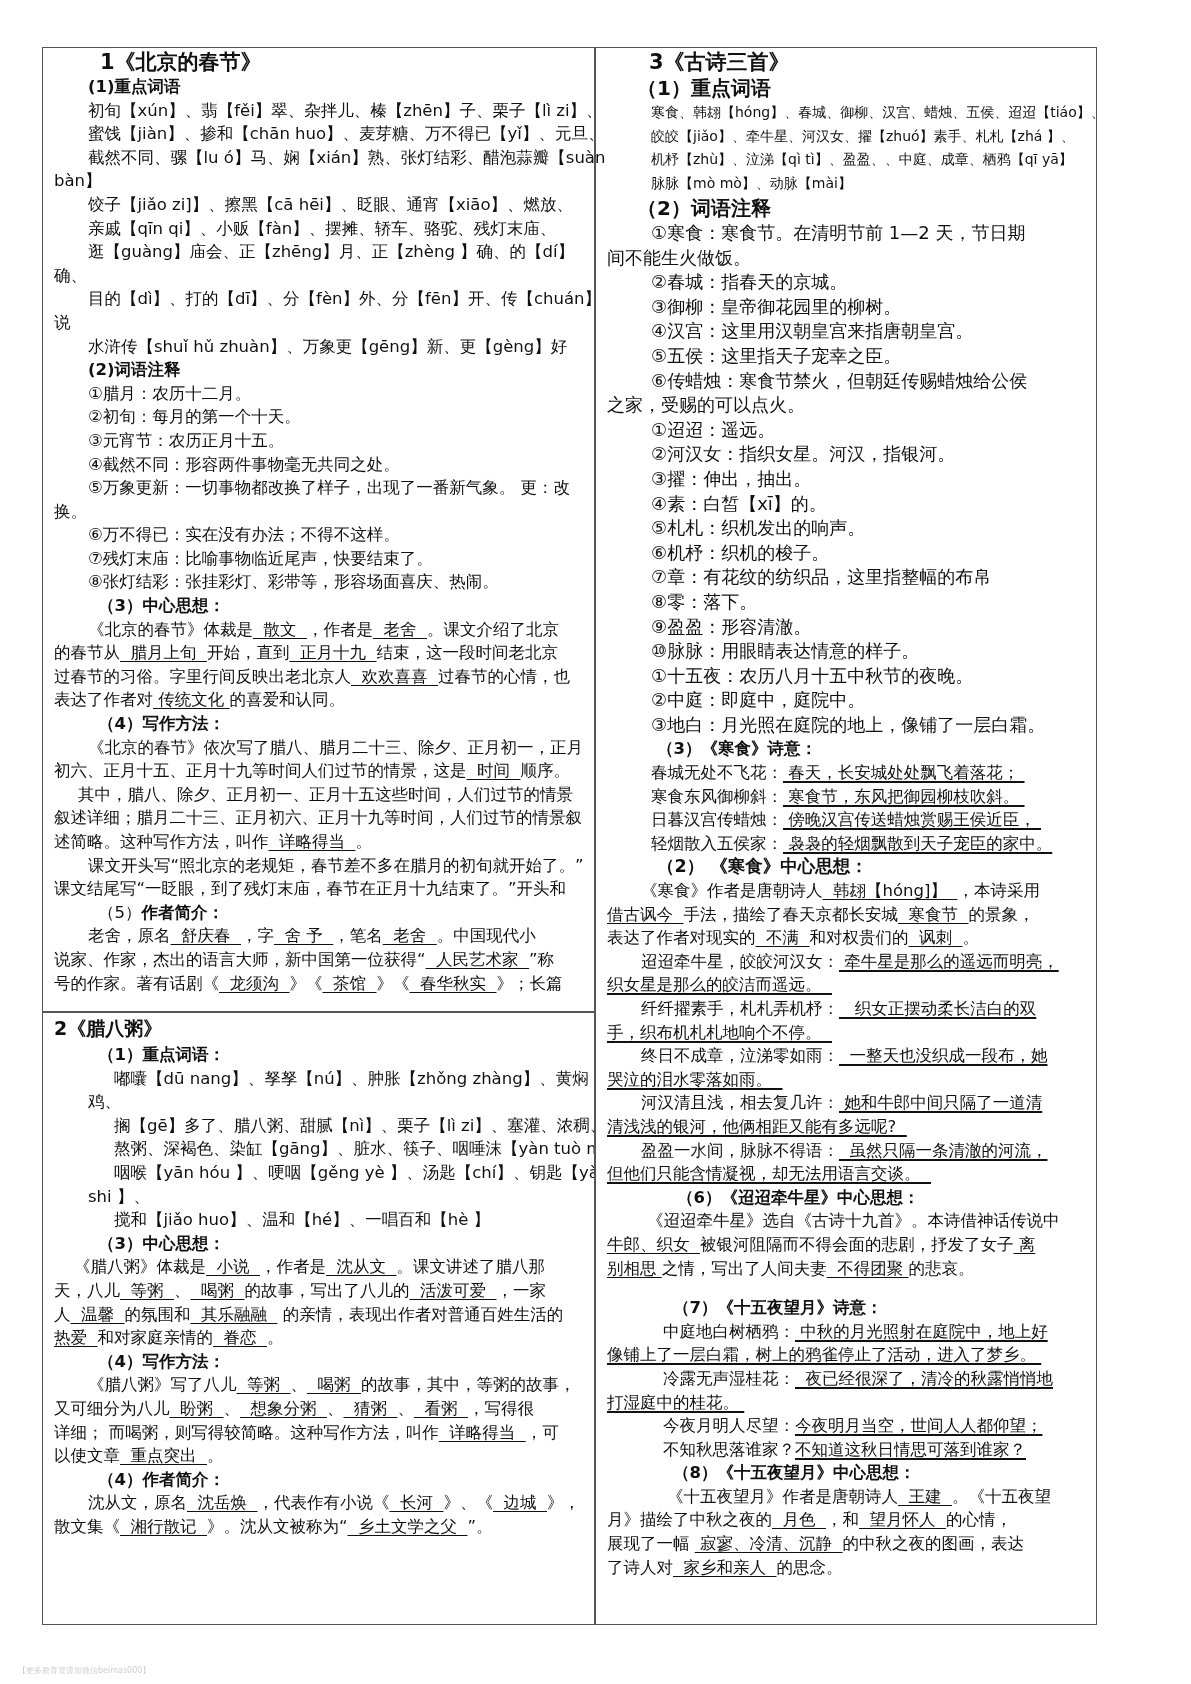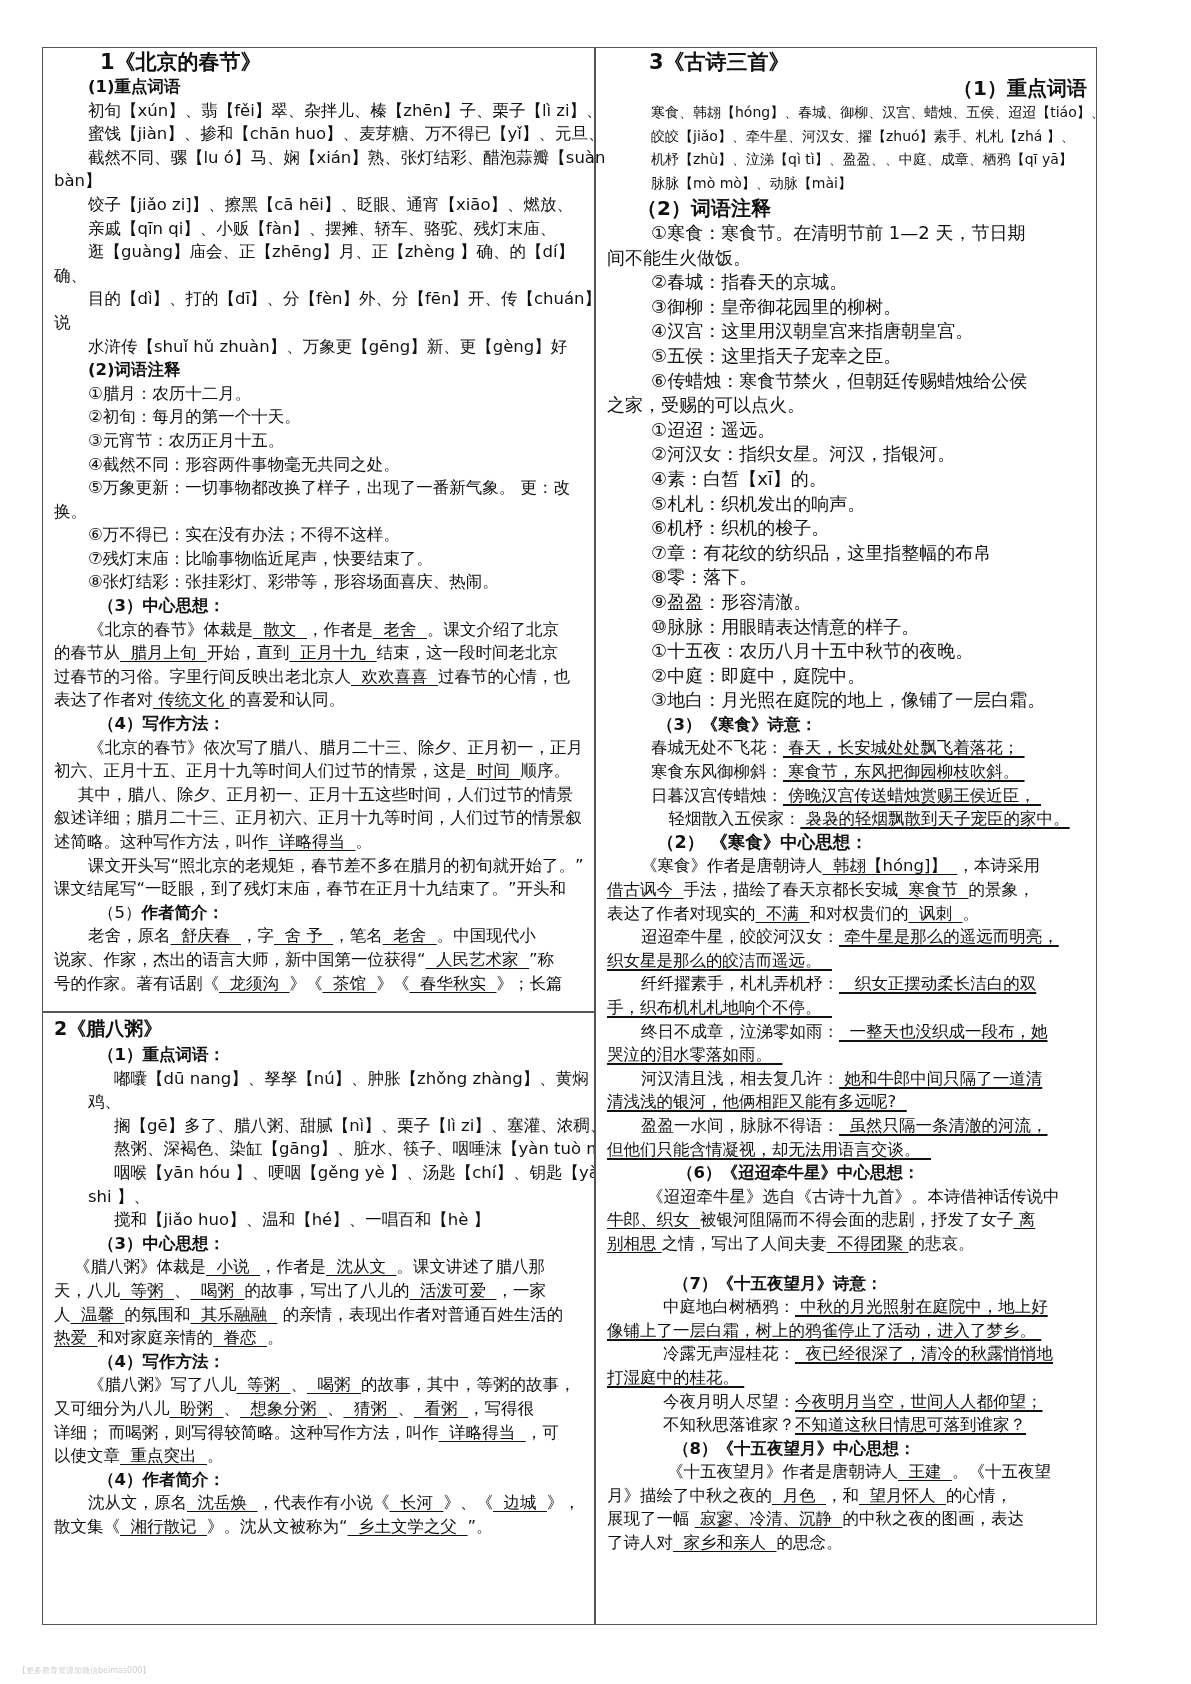--- a/index.html
+++ b/index.html
@@ -142,56 +142,57 @@
   <div class="ln in1">
     <span>沈从文，原名</span><span class="u">  沈岳焕  </span><span>，代表作有小说《</span><span class="u">  长河  </span><span>》、《</span><span class="u">  边城  </span><span>》，</span>
   </div>
   <div class="ln">
     <span>散文集《</span><span class="u">  湘行散记  </span><span>》。沈从文被称为“</span><span class="u">  乡土文学之父  </span><span>”。</span>
   </div>
 </div>
 
 <div class="cell cell-3">
   <div class="title" style="padding-left:42px;">3《古诗三首》</div>
-  <div class="h-big" style="padding-left:30px;text-align:right;">（1）重点词语</div>
+  <div class="h-big" style="padding-left:30px;">（1）重点词语</div>
   <div class="ln small in3">寒食、韩翃【hóng】、春城、御柳、汉宫、蜡烛、五侯、迢迢【tiáo】、</div>
   <div class="ln small in3">皎皎【jiǎo】、牵牛星、河汉女、擢【zhuó】素手、札札【zhá 】、</div>
   <div class="ln small in3">机杼【zhù】、泣涕【qì tì】、盈盈、、中庭、成章、栖鸦【qī yā】</div>
   <div class="ln small in3">脉脉【mò mò】、动脉【mài】</div>
   <div class="h-big" style="padding-left:30px;">（2）词语注释</div>
 
   <div id="notes3">
       <div class="ln r in3">①寒食：寒食节。在清明节前 1—2 天，节日期</div>
       <div class="ln r">间不能生火做饭。</div>
       <div class="ln r in3">②春城：指春天的京城。</div>
       <div class="ln r in3">③御柳：皇帝御花园里的柳树。</div>
       <div class="ln r in3">④汉宫：这里用汉朝皇宫来指唐朝皇宫。</div>
       <div class="ln r in3">⑤五侯：这里指天子宠幸之臣。</div>
       <div class="ln r in3">⑥传蜡烛：寒食节禁火，但朝廷传赐蜡烛给公侯</div>
       <div class="ln r">之家，受赐的可以点火。</div>
       <div class="ln r in3">①迢迢：遥远。</div>
       <div class="ln r in3">②河汉女：指织女星。河汉，指银河。</div>
+      <div class="ln r in3">③擢：伸出，抽出。</div>
       <div class="ln r in3">④素：白皙【xī】的。</div>
       <div class="ln r in3">⑤札札：织机发出的响声。</div>
       <div class="ln r in3">⑥机杼：织机的梭子。</div>
       <div class="ln r in3">⑦章：有花纹的纺织品，这里指整幅的布帛</div>
       <div class="ln r in3">⑧零：落下。</div>
       <div class="ln r in3">⑨盈盈：形容清澈。</div>
       <div class="ln r in3">⑩脉脉：用眼睛表达情意的样子。</div>
       <div class="ln r in3">①十五夜：农历八月十五中秋节的夜晚。</div>
       <div class="ln r in3">②中庭：即庭中，庭院中。</div>
       <div class="ln r in3">③地白：月光照在庭院的地上，像铺了一层白霜。</div>
     </div>
 
   <div class="ln h" style="padding-left:50px;">（3）《寒食》诗意：</div>
   <div id="hanshi">
       <div class="ln" style="padding-left: 44px;"><span>春城无处不飞花：</span><span class="u uu"> 春天，长安城处处飘飞着落花； </span></div>
       <div class="ln" style="padding-left: 44px;"><span>寒食东风御柳斜：</span><span class="u uu"> 寒食节，东风把御园柳枝吹斜。 </span></div>
       <div class="ln" style="padding-left: 44px;"><span>日暮汉宫传蜡烛：</span><span class="u uu"> 傍晚汉宫传送蜡烛赏赐王侯近臣， </span></div>
-      <div class="ln" style="padding-left: 44px; text-align: center;"><span>轻烟散入五侯家：</span><span class="u uu"> 袅袅的轻烟飘散到天子宠臣的家中。</span></div>
+      <div class="ln" style="padding-left: 44px;"><span>轻烟散入五侯家：</span><span class="u uu"> 袅袅的轻烟飘散到天子宠臣的家中。</span></div>
     </div>
 
   <div class="ln h" style="padding-left:50px; font-size:17.5px;">（2） 《寒食》中心思想：</div>
   <div class="ln in1">
     <span>《寒食》作者是唐朝诗人</span><span class="u">  韩翃【hóng]】  </span><span>，本诗采用</span>
   </div>
   <div class="ln">
     <span class="u">借古讽今  </span><span>手法，描绘了春天京都长安城</span><span class="u">  寒食节  </span><span>的景象，</span>
   </div>
   <div class="ln">

